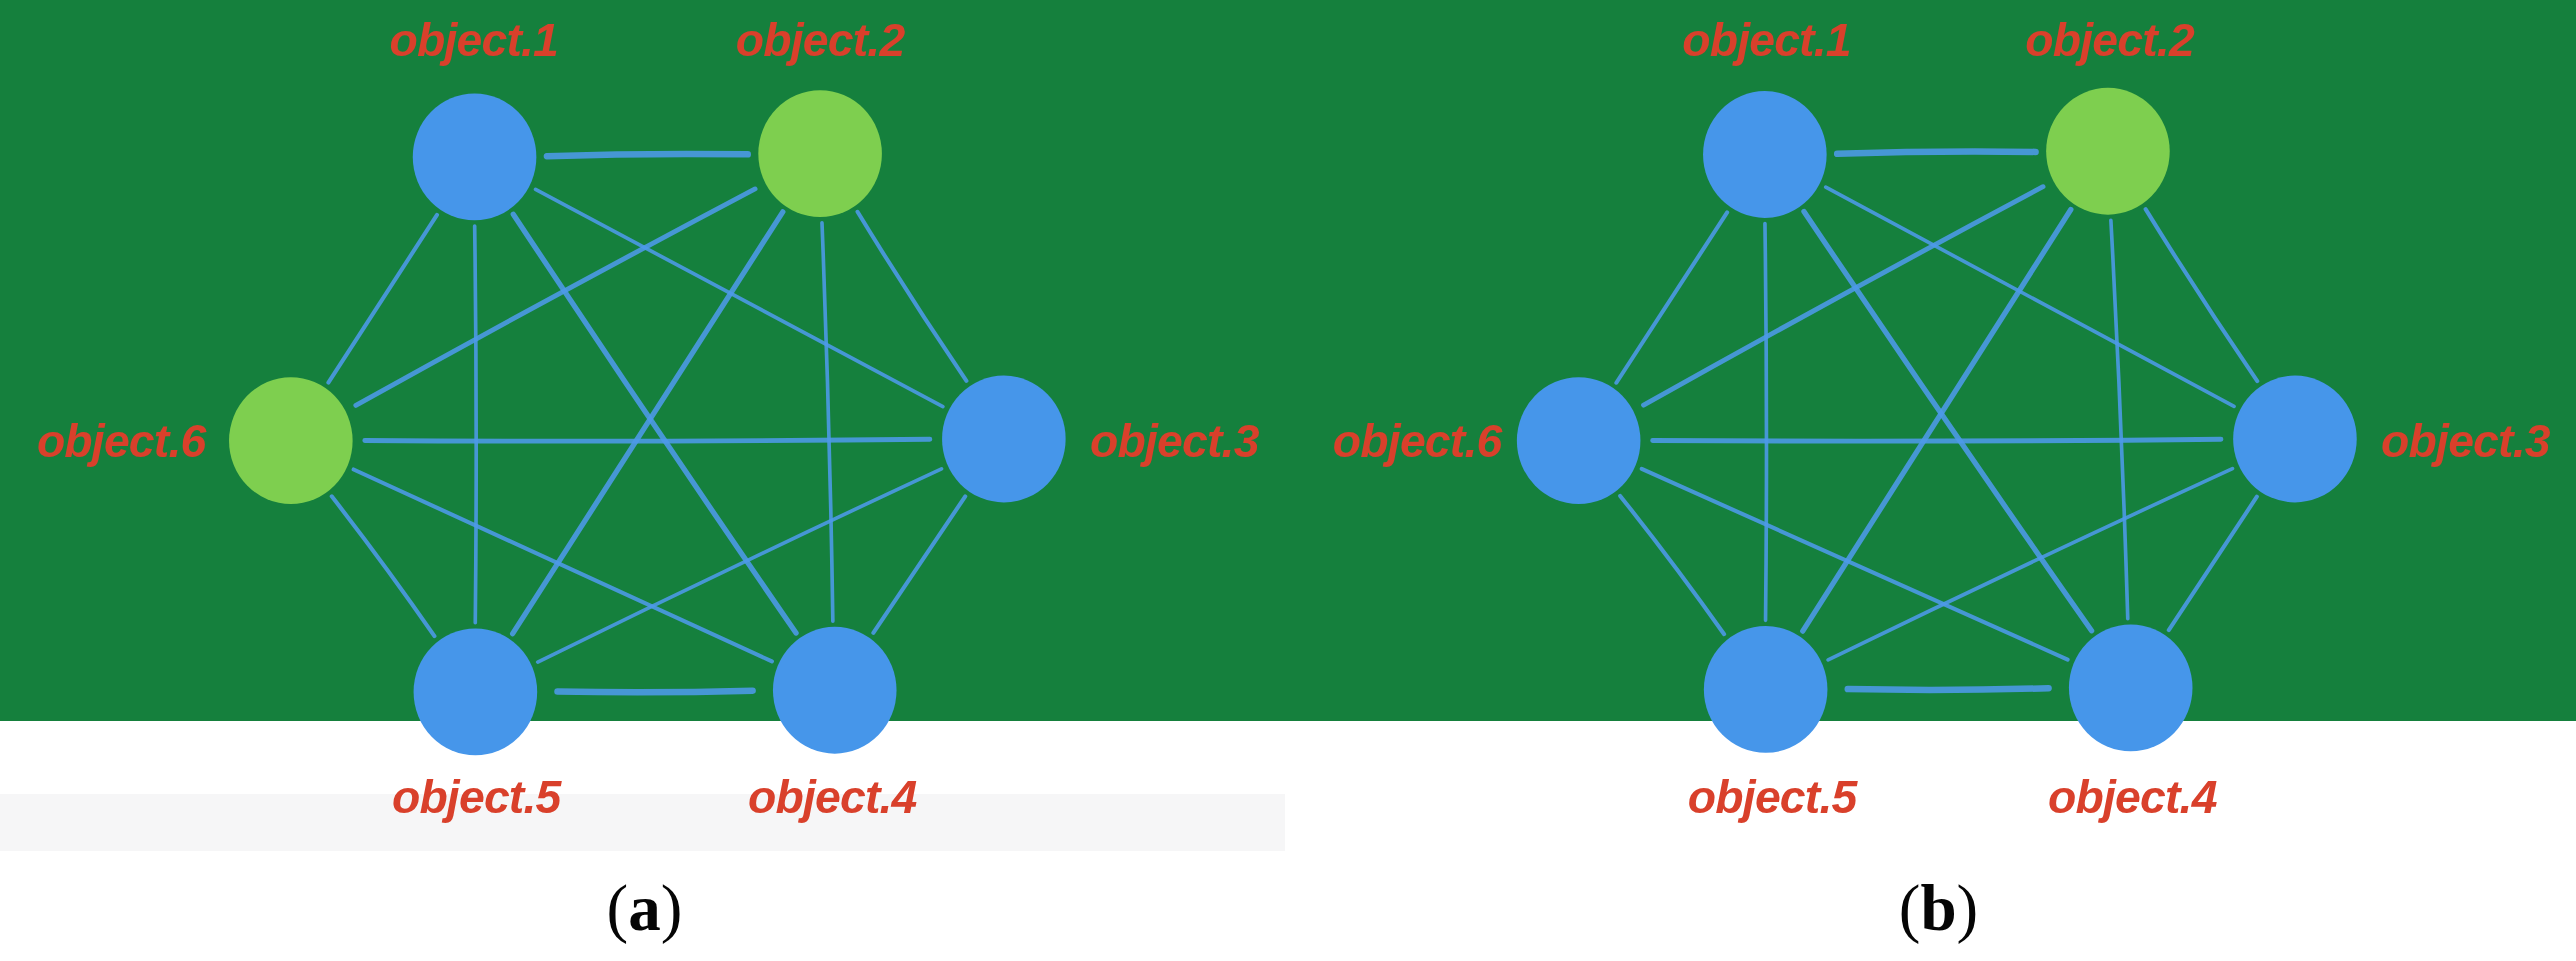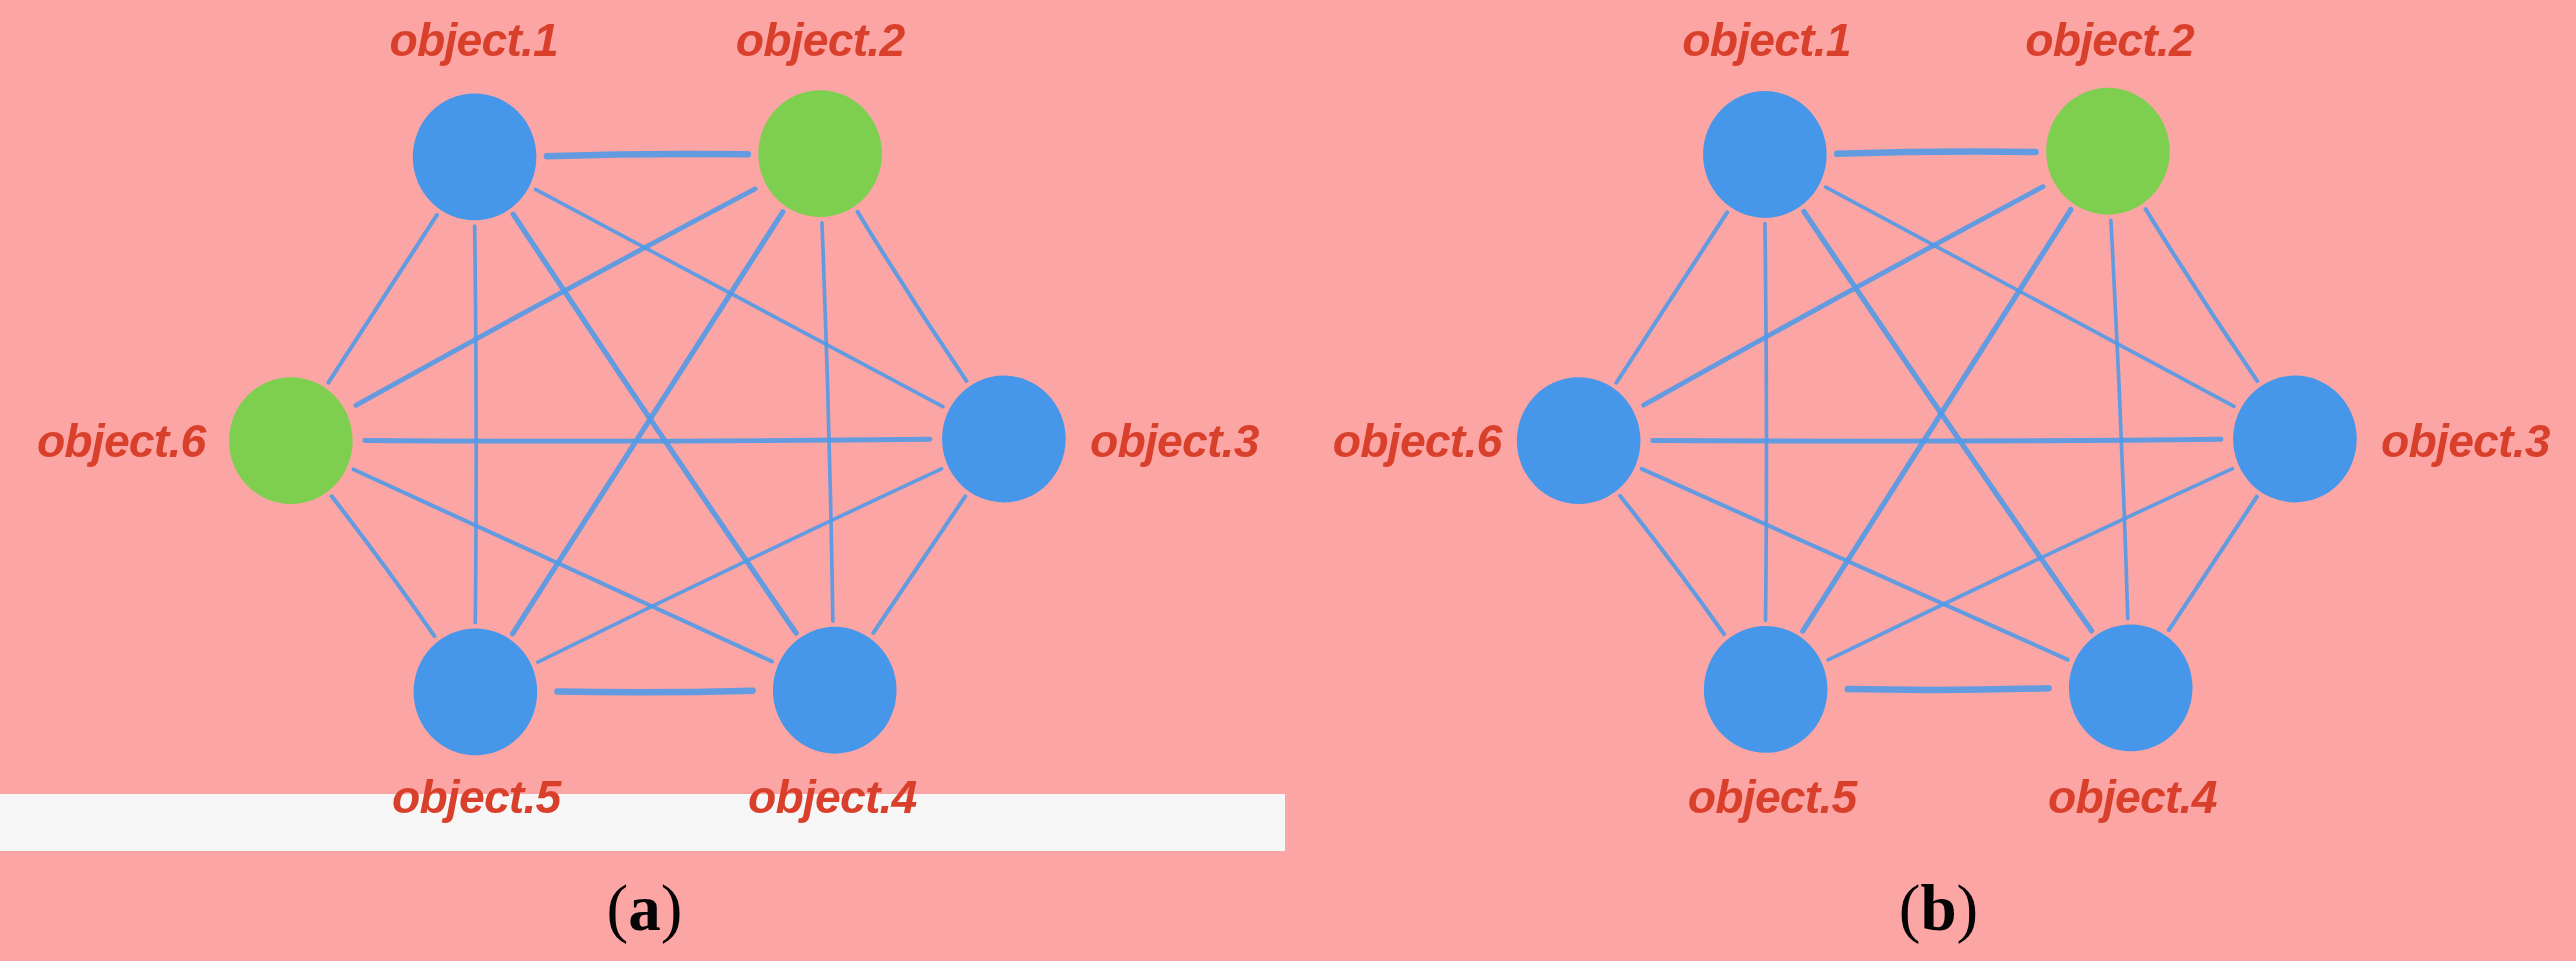--- a/index.html
+++ b/index.html
@@ -6,22 +6,22 @@
     margin: 0;
     padding: 0;
     background: #ffffff;
     width: 2576px;
     height: 961px;
     overflow: hidden;
   }
   .stage {
     position: relative;
     width: 2576px;
-    height: 961px;
-    background: #fca5a5;
+    height: 721px;
+    background: #15803d;
   }
   .band {
     position: absolute;
     left: 0;
     top: 794px;
     width: 1285px;
     height: 57px;
     background: #f6f6f7;
     z-index: 0;
   }

